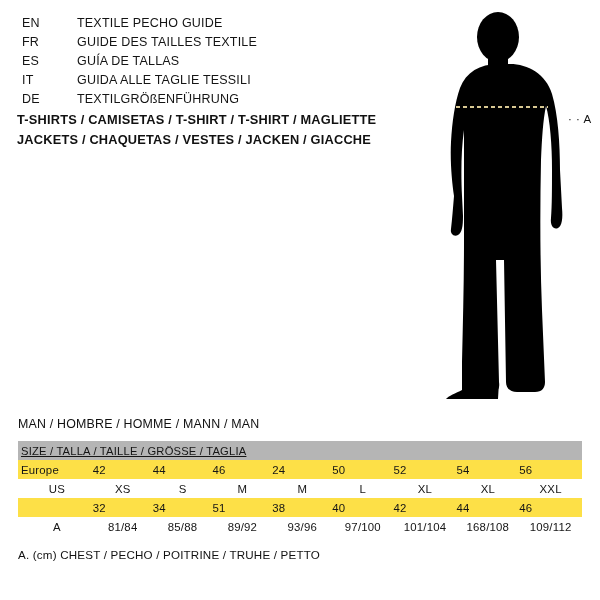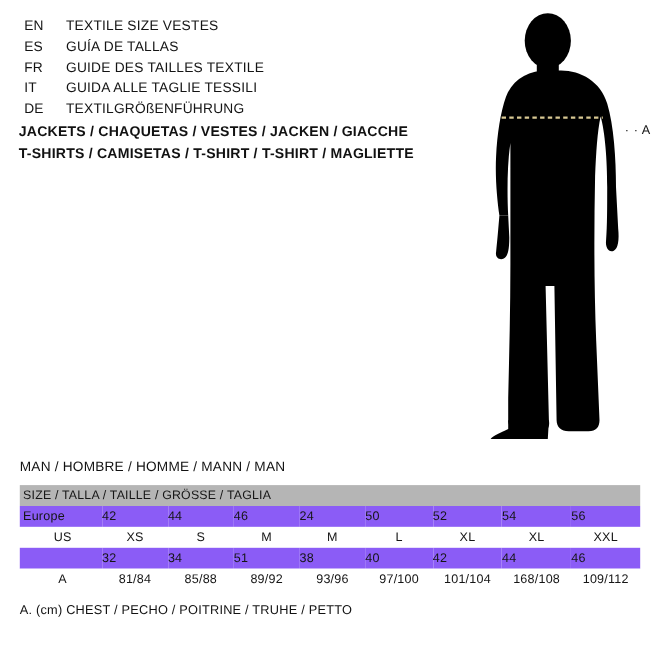--- a/index.html
+++ b/index.html
@@ -26,20 +26,21 @@
     position: absolute;
     left: 22px;
     top: 14px;
     width: 360px;
   }
   .lang-row {
     display: flex;
     align-items: baseline;
     height: 19px;
     line-height: 19px;
+    gap: 17px;
   }
   .lang-code {
     width: 38px;
     font-size: 12.5px;
     letter-spacing: 0.2px;
     color: #141414;
   }
   .lang-text {
     font-size: 12.5px;
     letter-spacing: 0.2px;
@@ -102,23 +103,24 @@
   table.size-table td {
     padding: 0;
     height: 19px;
     vertical-align: middle;
     letter-spacing: 0.2px;
   }
   .row-header td {
     background: #b5b5b5;
     font-size: 11.2px;
     letter-spacing: 0.2px;
+    text-decoration: underline;
   }
   .row-shaded td {
-    background: #8b5cf6;
+    background: #fde047;
   }
   .row-plain td {
     background: #ffffff;
     text-align: center;
   }
   .col-label {
     width: 82px;
     padding-left: 3px !important;
   }
   .col-val {
@@ -135,43 +137,43 @@
   }
 </style>
 </head>
 <body>
 
 <div class="page">
 
   <div class="lang-block">
     <div class="lang-row">
       <span class="lang-code">EN</span>
-      <span class="lang-text">TEXTILE SIZE VESTES</span>
+      <span class="lang-text">TEXTILE PECHO GUIDE</span>
+    </div>
+    <div class="lang-row">
+      <span class="lang-code">FR</span>
+      <span class="lang-text">GUIDE DES TAILLES TEXTILE</span>
     </div>
     <div class="lang-row">
       <span class="lang-code">ES</span>
       <span class="lang-text">GUÍA DE TALLAS</span>
     </div>
     <div class="lang-row">
-      <span class="lang-code">FR</span>
-      <span class="lang-text">GUIDE DES TAILLES TEXTILE</span>
-    </div>
-    <div class="lang-row">
       <span class="lang-code">IT</span>
       <span class="lang-text">GUIDA ALLE TAGLIE TESSILI</span>
     </div>
     <div class="lang-row">
       <span class="lang-code">DE</span>
       <span class="lang-text">TEXTILGRÖßENFÜHRUNG</span>
     </div>
   </div>
 
   <div class="cat-block">
+    <div class="cat-line">T-SHIRTS / CAMISETAS / T-SHIRT / T-SHIRT / MAGLIETTE</div>
     <div class="cat-line">JACKETS / CHAQUETAS / VESTES / JACKEN / GIACCHE</div>
-    <div class="cat-line">T-SHIRTS / CAMISETAS / T-SHIRT / T-SHIRT / MAGLIETTE</div>
   </div>
 
   <div class="figure-wrap">
     <svg class="figure-svg" width="200" height="390" viewBox="0 0 200 390">
 
       <ellipse cx="98" cy="27" rx="21" ry="25" fill="#000000"></ellipse>
 
       <rect x="88" y="46" width="20" height="14" fill="#000000"></rect>
 
       <path d="M98 54

